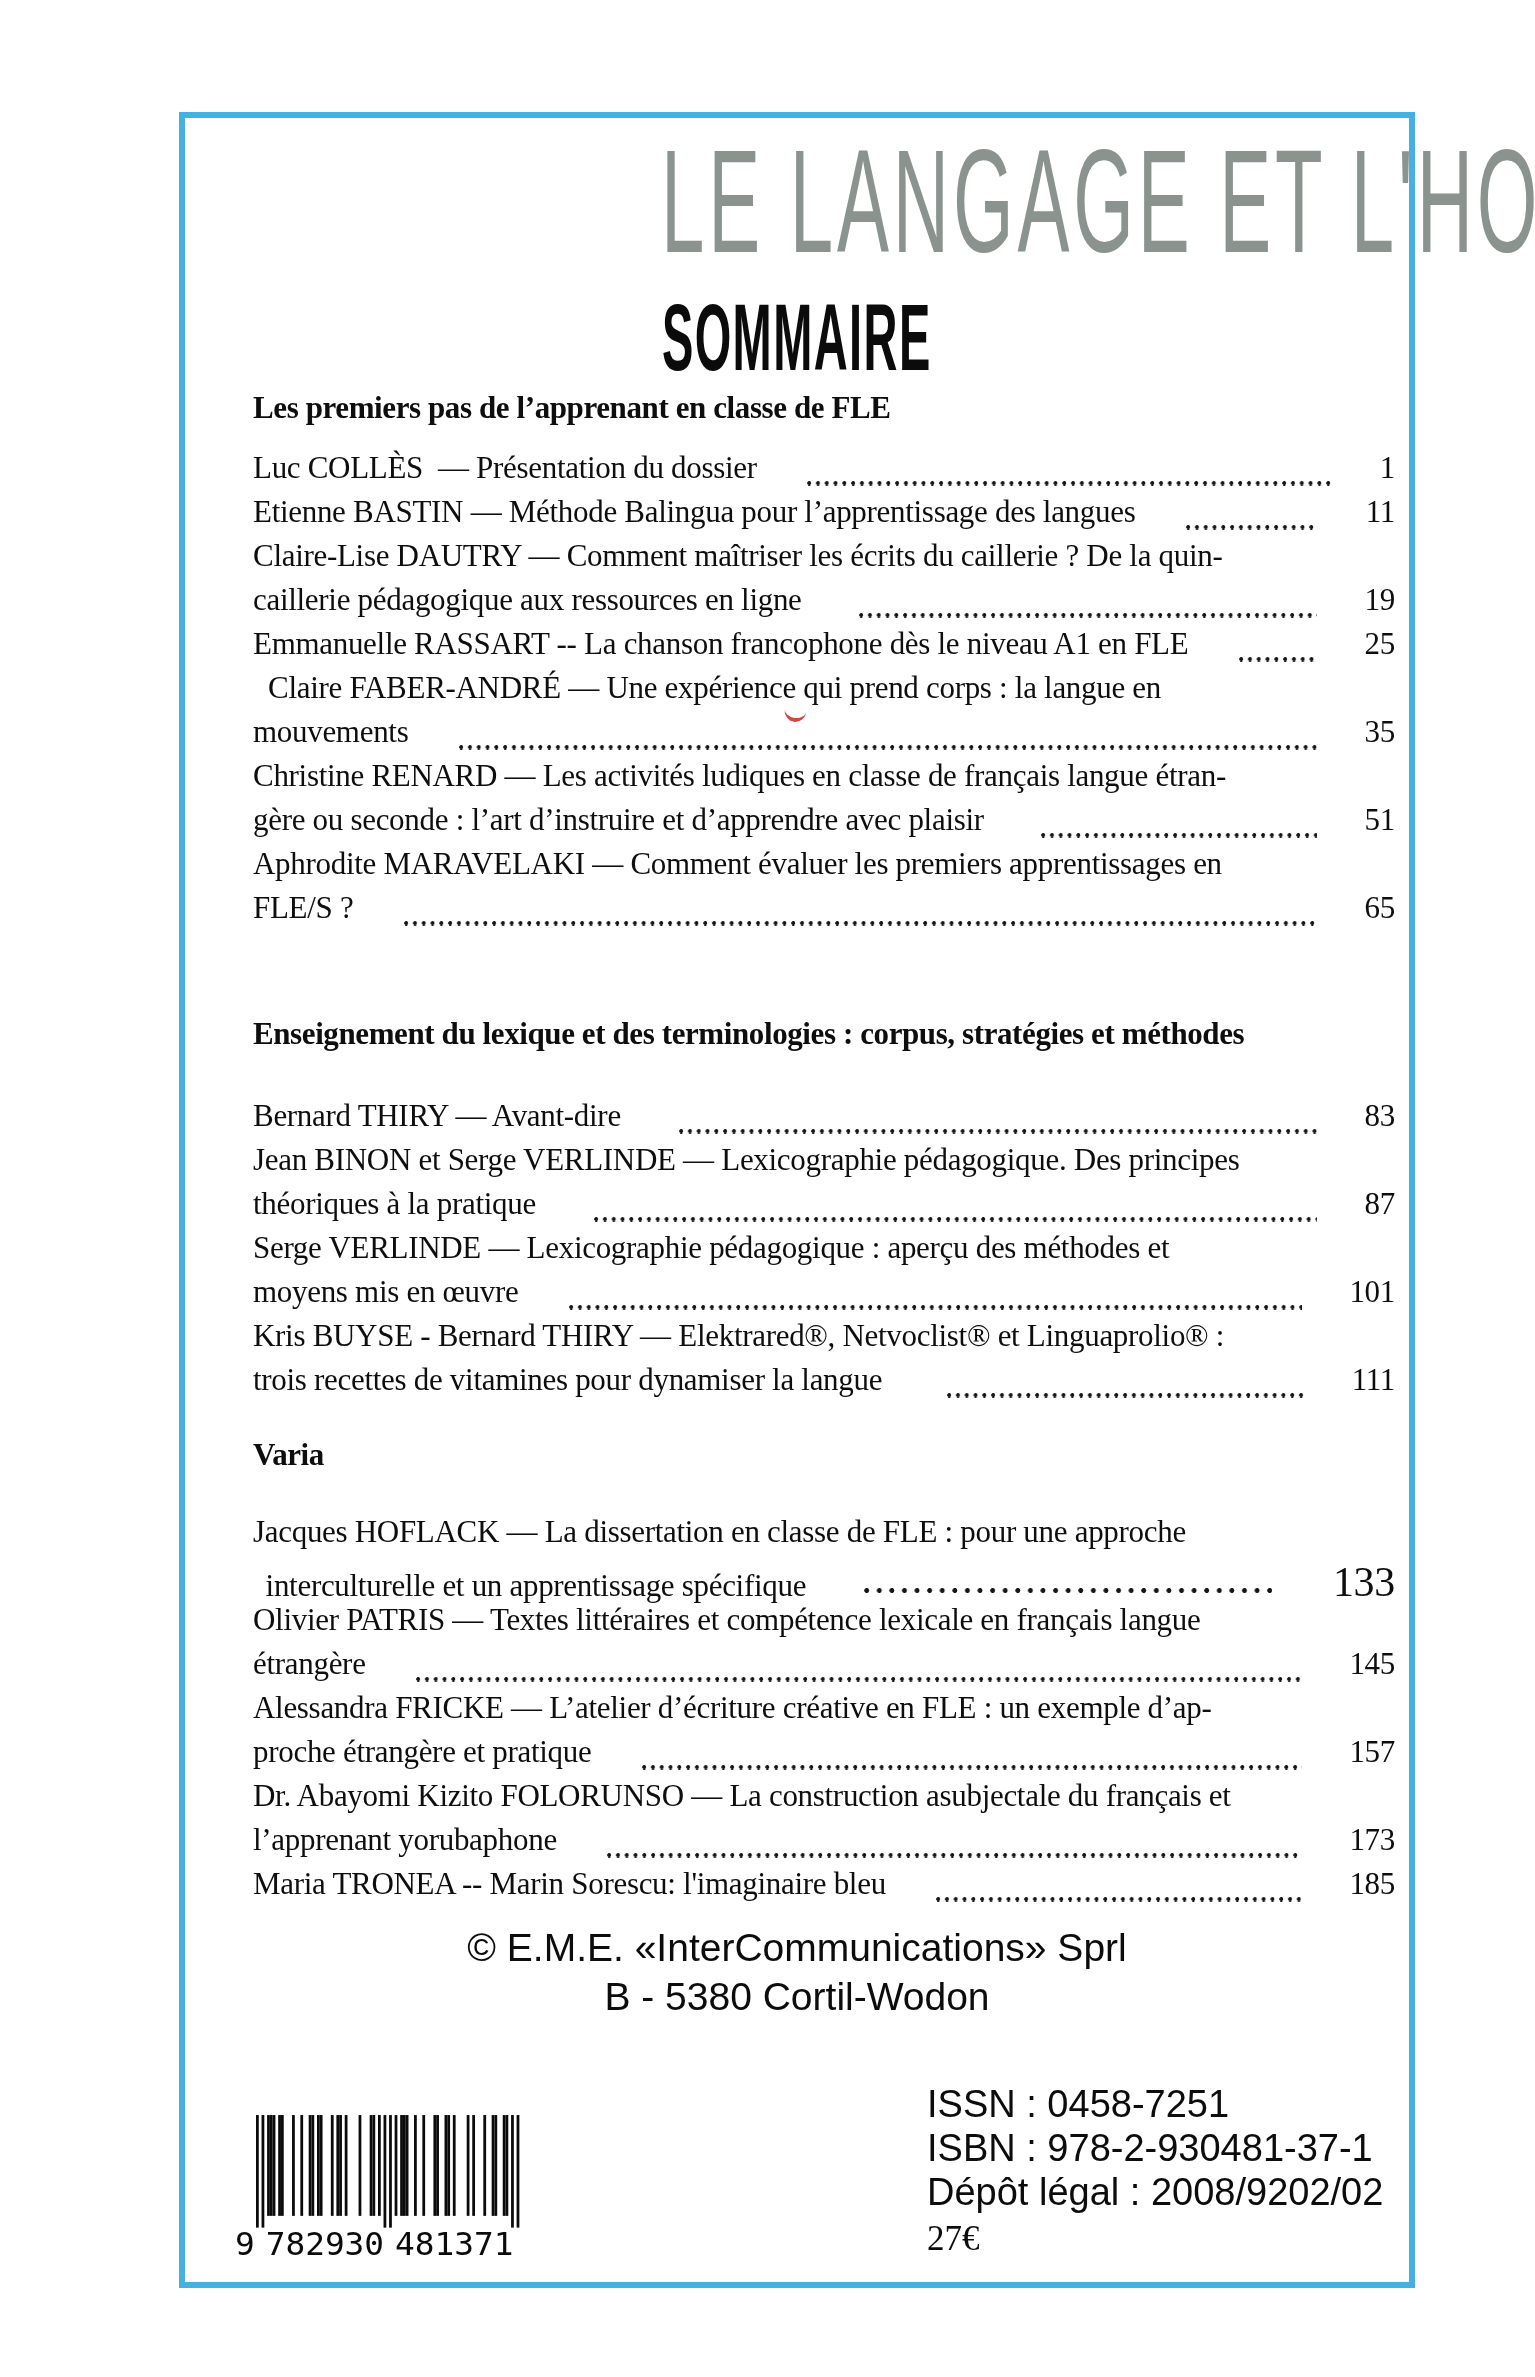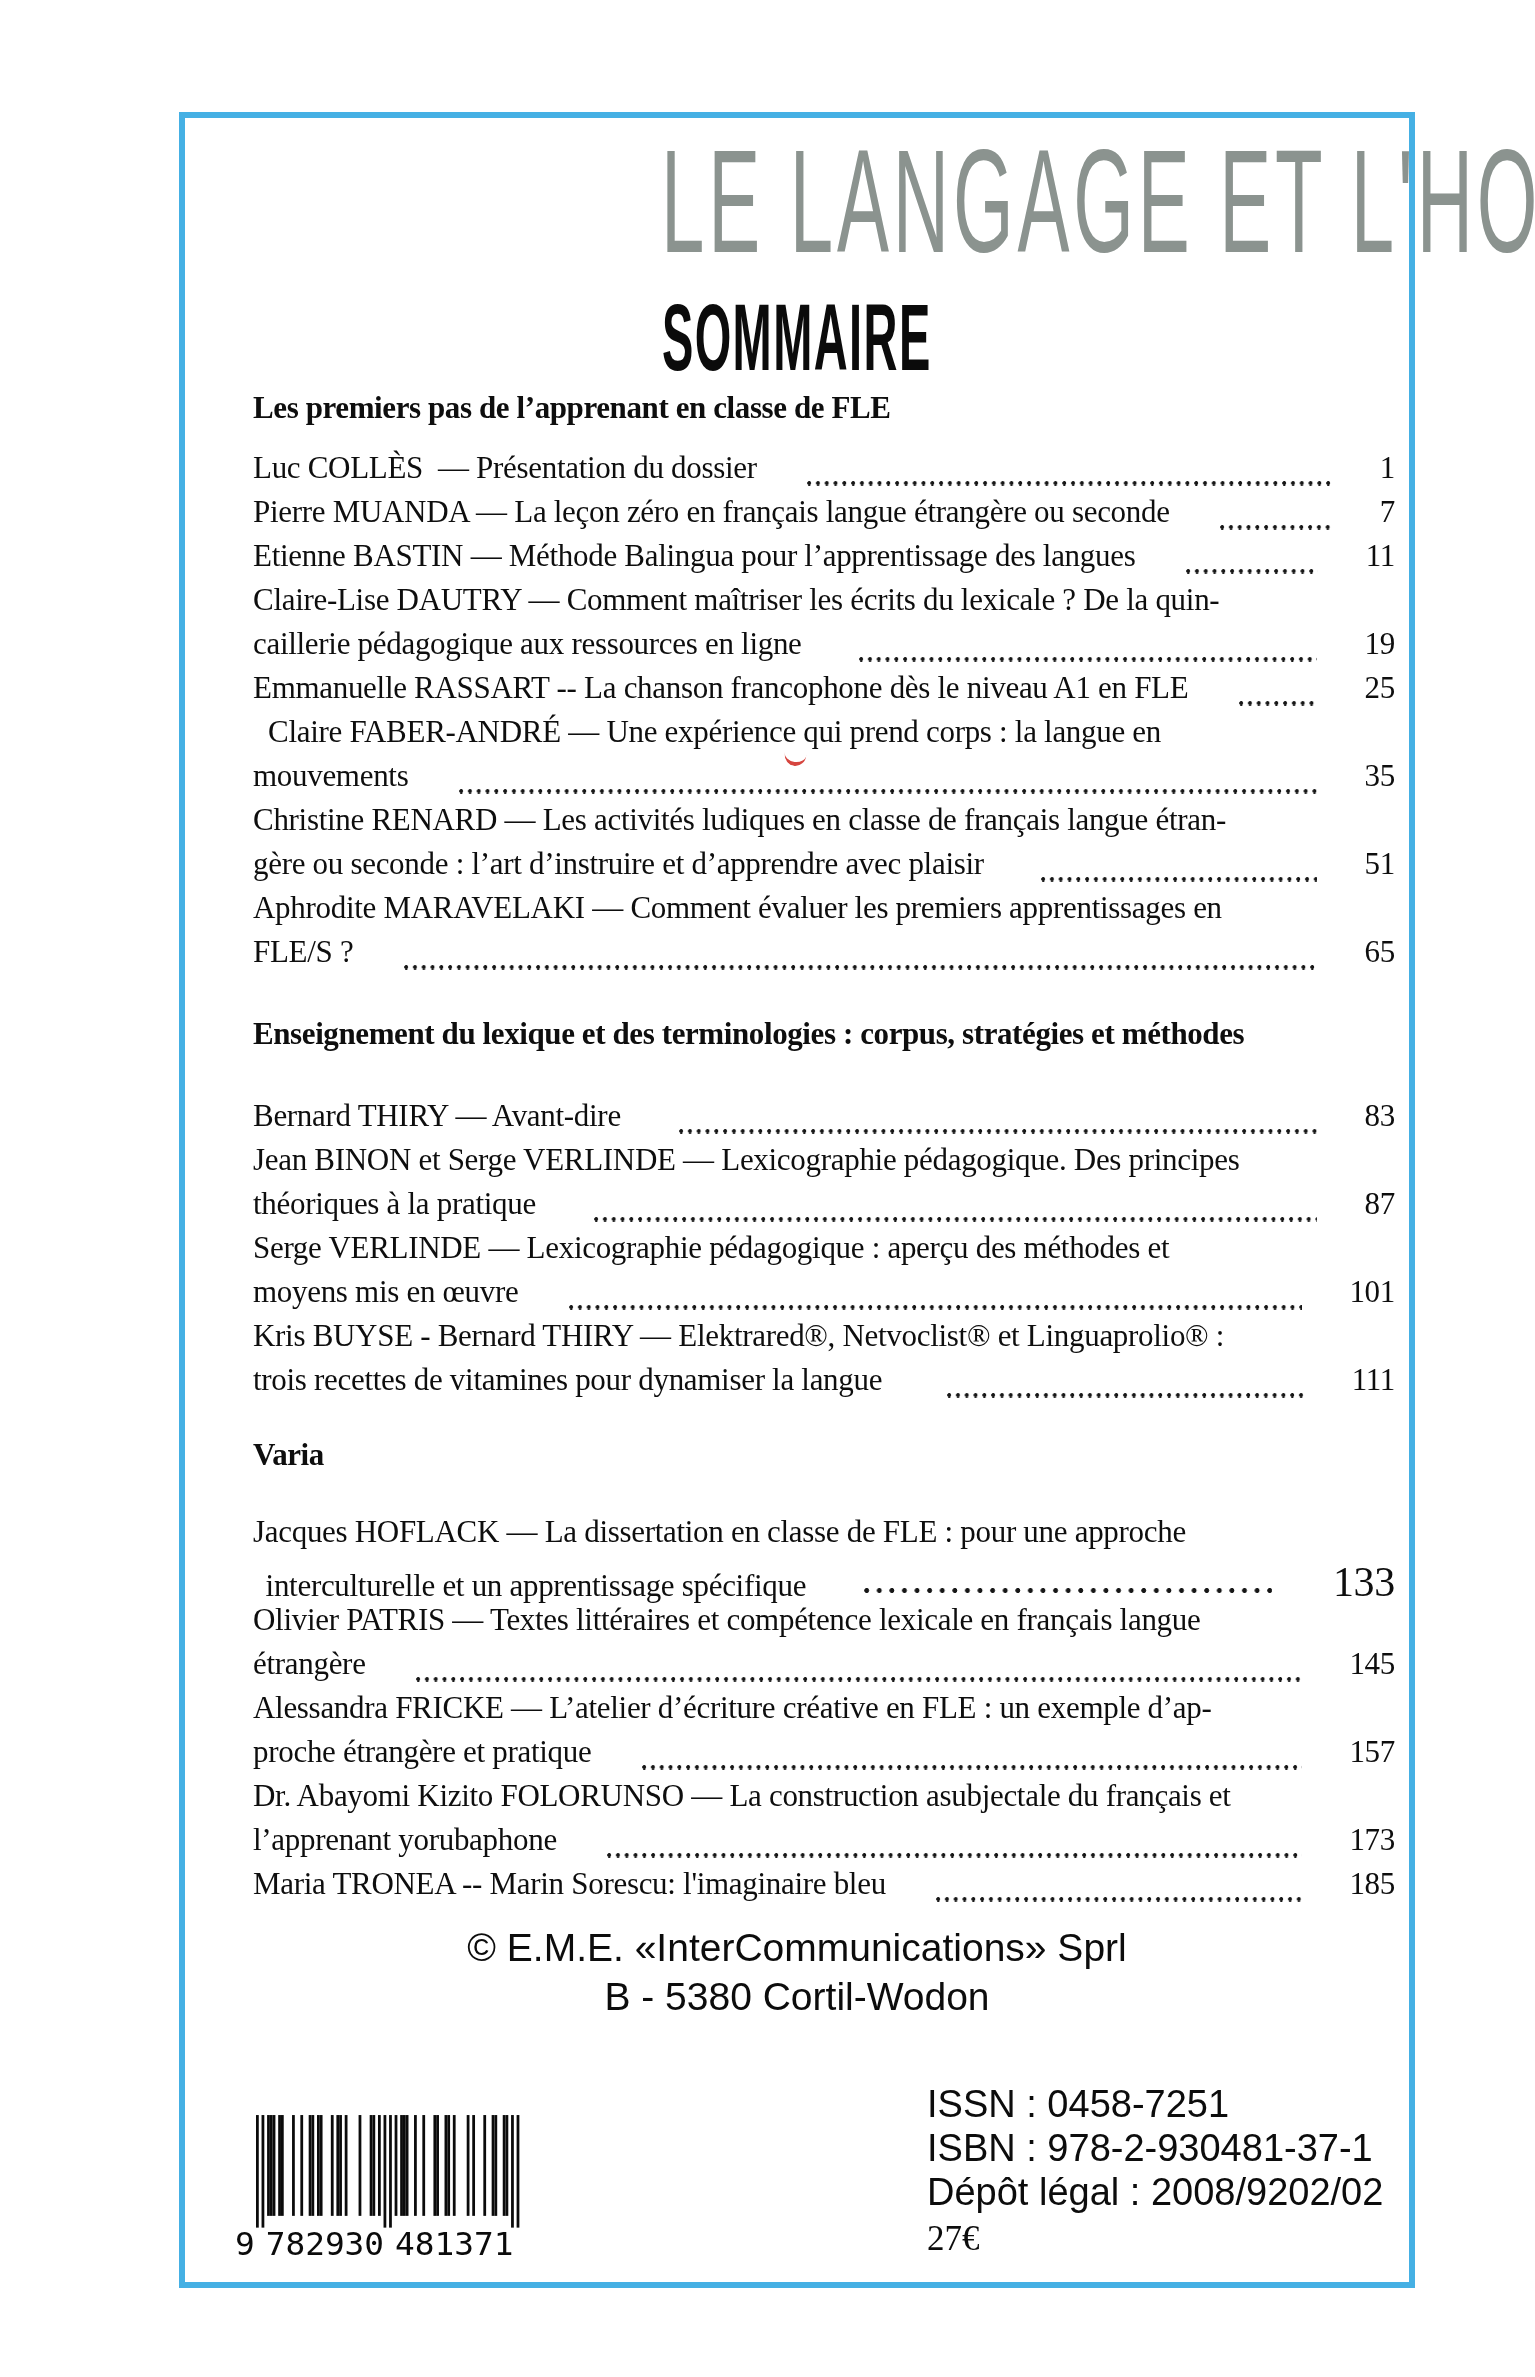--- a/index.html
+++ b/index.html
@@ -86,31 +86,26 @@
 
     <div class="col sec-heading" style="top:268px">Les premiers pas de l’apprenant en classe de FLE</div>
 
     <div class="col" style="top:332px">
       <div class="tl">
         <span class="t">Luc COLLÈS  — Présentation du dossier</span>
         <span class="leader"></span>
         <span class="pg">1</span>
       </div>
       <div class="tl">
-        <span class="t">Pierre MUANDA — La leçon zéro en français langue étrangère ou seconde</span>
-        <span class="leader"></span>
-        <span class="pg">7</span>
-      </div>
-      <div class="tl">
         <span class="t">Etienne BASTIN — Méthode Balingua pour l’apprentissage des langues</span>
         <span class="leader"></span>
         <span class="pg">11</span>
       </div>
       <div class="tl">
-        <span class="t">Claire-Lise DAUTRY — Comment maîtriser les écrits du lexicale ? De la quin-</span>
+        <span class="t">Claire-Lise DAUTRY — Comment maîtriser les écrits du caillerie ? De la quin-</span>
       </div>
       <div class="tl">
         <span class="t">caillerie pédagogique aux ressources en ligne </span>
         <span class="leader"></span>
         <span class="pg">19</span>
       </div>
       <div class="tl">
         <span class="t">Emmanuelle RASSART -- La chanson francophone dès le niveau A1 en FLE</span>
         <span class="leader"></span>
         <span class="pg">25</span>

